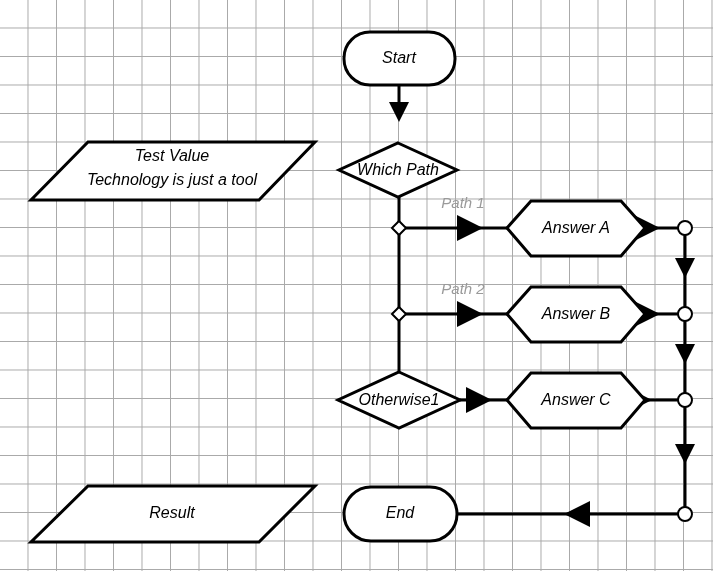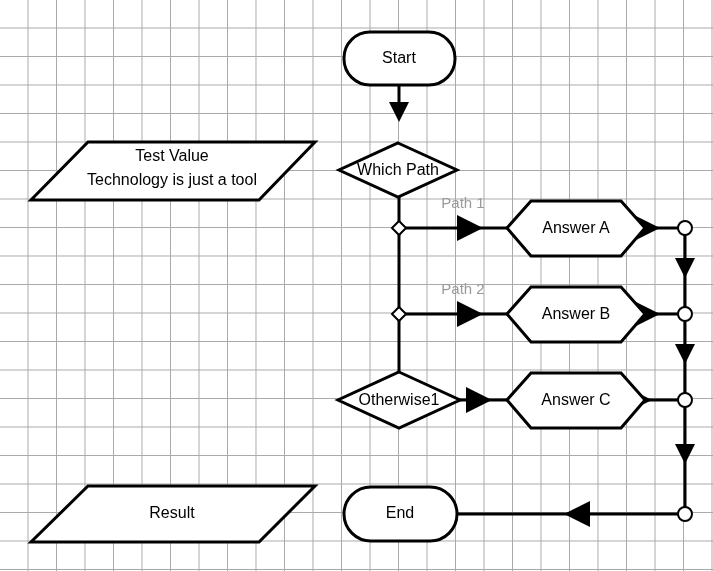--- a/index.html
+++ b/index.html
@@ -13,20 +13,21 @@
     width: 713px;
     height: 571px;
     background-color: #ffffff;
     background-image:
       linear-gradient(to right, #a9a9a9 1px, transparent 1px),
       linear-gradient(to bottom, #a9a9a9 1px, transparent 1px);
     background-size: 28.5px 28.5px;
     background-position: -1px -1px;
     overflow: hidden;
     font-family: "Liberation Sans", sans-serif;
+    font-style: italic;
   }
   #diagram {
     position: absolute;
     left: 0;
     top: 0;
     width: 713px;
     height: 571px;
   }
   .node-text {
     font-family: "Liberation Sans", sans-serif;

